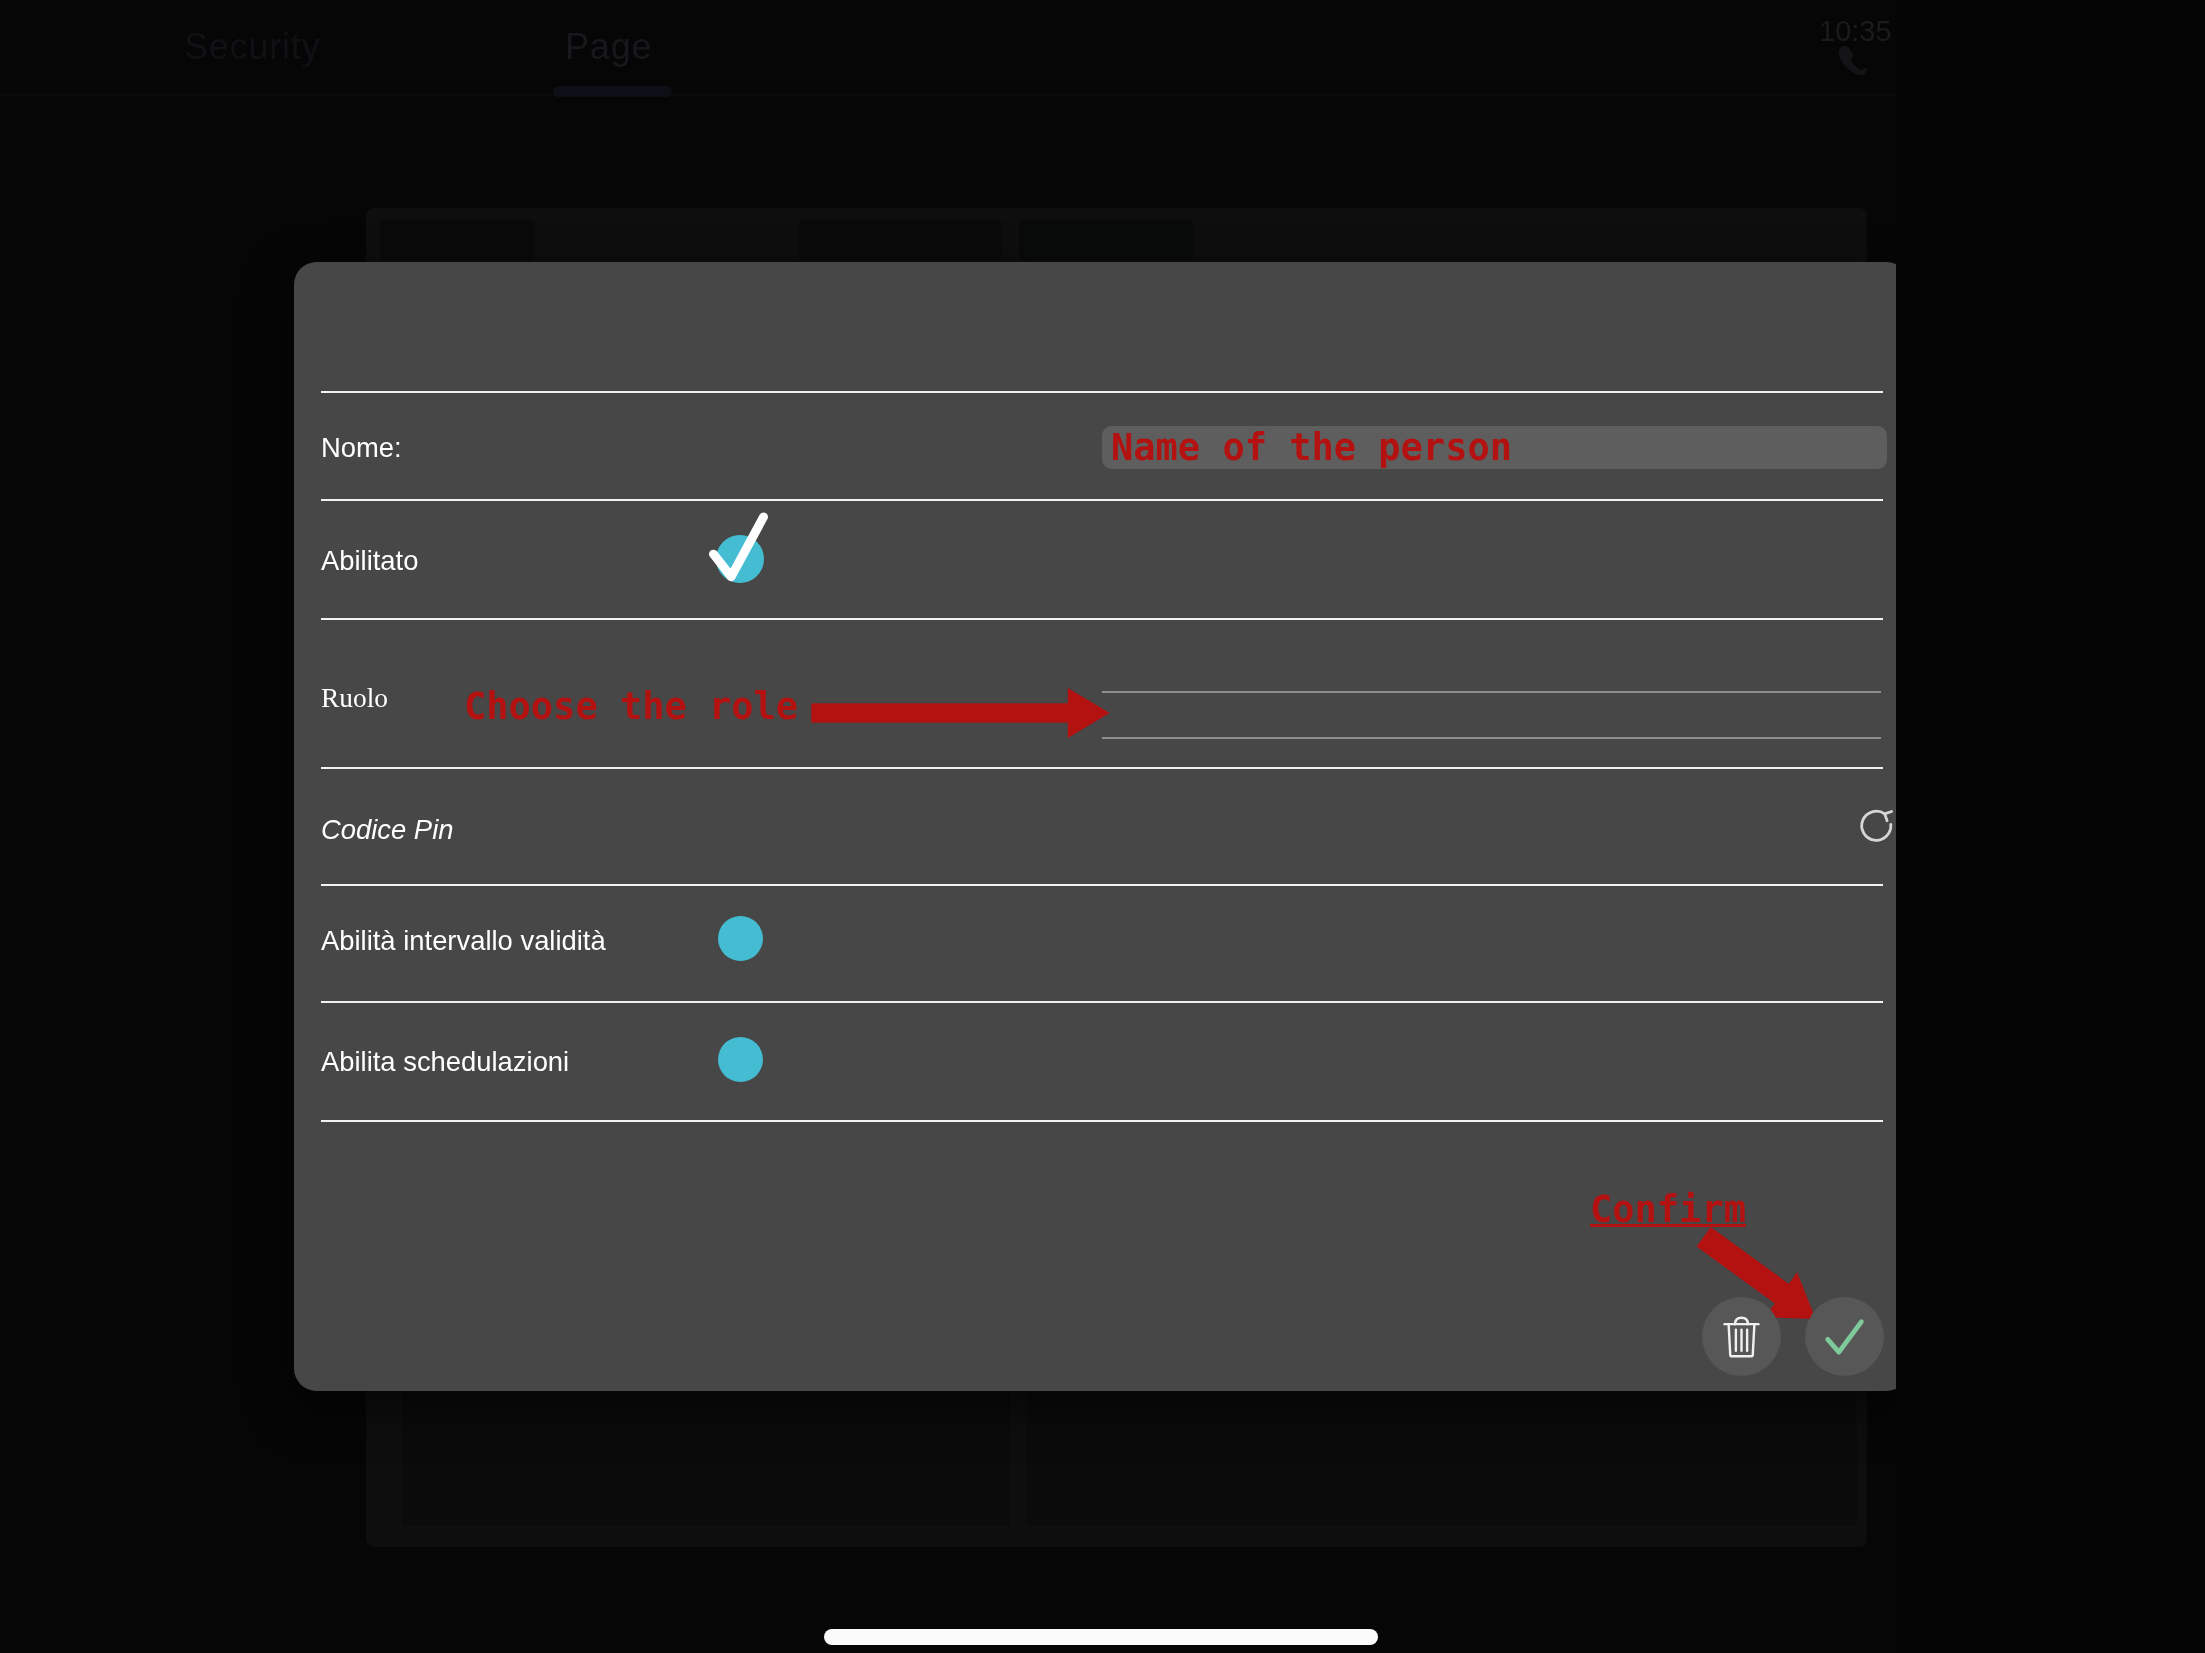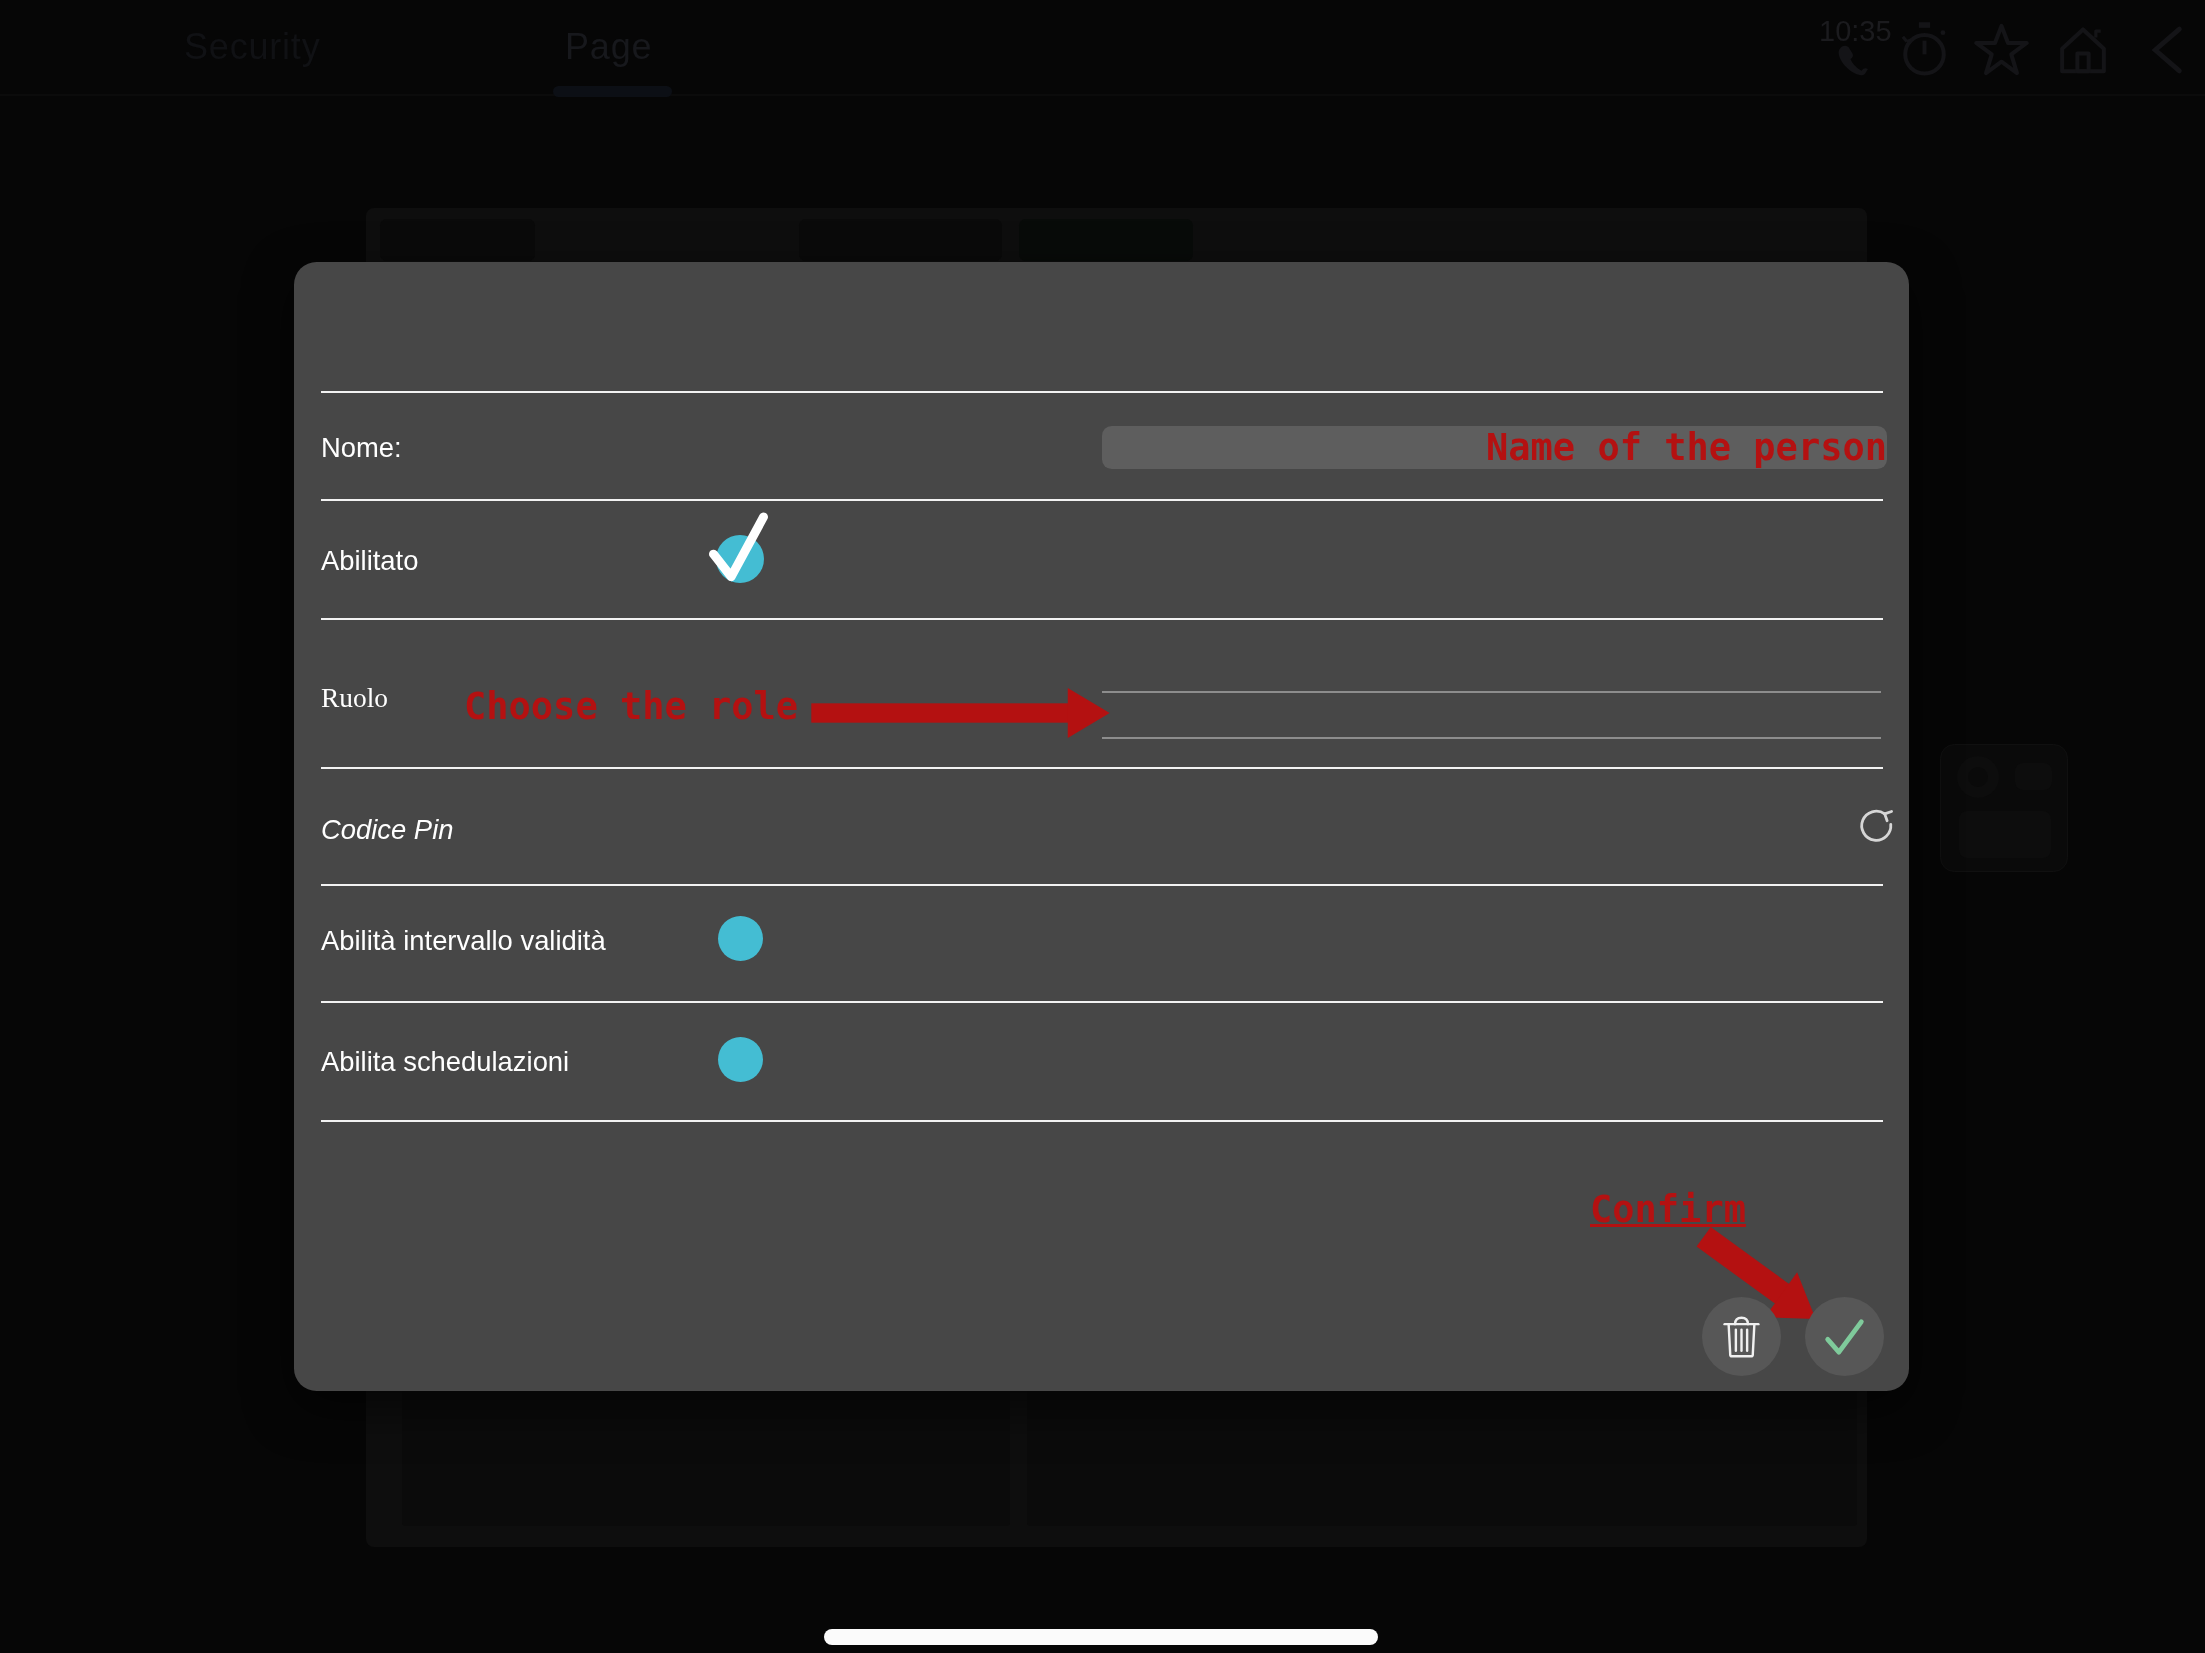--- a/index.html
+++ b/index.html
@@ -1,18 +1,18 @@
 <!DOCTYPE html>
 <html style="font-size:13px"><head>
 <meta charset="utf-8">
 <style>
   * { margin:0; padding:0; box-sizing:border-box; }
   html,body { background:#050505; }
   .screen {
-    position:relative; width:2205px; height:1653px; overflow:hidden;
+    position:relative; width:1896px; height:1653px; overflow:hidden;
     background:#060606; font-family:"Liberation Sans", sans-serif;
   }
 
   
   .nav-tab { position:absolute; top:26px; font-size:36px; letter-spacing:0.8px; }
   .tab-security { left:184px; color:#101114; }
   .tab-page { left:565px; color:#17181c; }
   .tab-underline { position:absolute; left:553px; top:86px; width:119px; height:11.3px;
     border-radius:5.7px; background:#0c0f15; }
   .nav-hairline { position:absolute; left:0; top:94px; width:2205px; height:2.4px; background:#0b0b0b; }
@@ -42,21 +42,21 @@
   .dialog-title { position:absolute; left:0; top:45px; width:100%; text-align:center;
     color:#ffffff; font-size:30px; }
   .divider { position:absolute; left:27px; width:1562px; height:2.4px; background:#f2f2f2; }
   .row-label { position:absolute; left:27px; color:#ffffff; font-size:27.4px; }
 
   .field { position:absolute; background:#5e5e5e; border-radius:9.7px; }
   .anno { font-family:"DejaVu Sans Mono","Liberation Mono",monospace;
     color:#b41111; font-size:37px; font-weight:bold; white-space:nowrap; }
 
   .name-field { left:808px; top:164px; width:785px; height:43px; line-height:43px;
-    padding-left:28px; overflow:hidden;text-align:right; }
+    padding-left:9px; overflow:hidden; }
   .pin-field { left:808px; top:542px; width:747px; height:44px; line-height:44px;
     padding-left:6.5px; overflow:visible; }
   .pin-dashes { font-family:"DejaVu Sans Mono","Liberation Mono",monospace;
     color:#c4c4c4; font-size:18px; letter-spacing:-1.6px; vertical-align:middle; margin-right:3.2px; }
   .pin-field .anno { vertical-align:middle; }
 
   .check-circle { position:absolute; width:48px; height:48px; border-radius:50%; background:#44bdd3; }
   .toggle-circle { position:absolute; width:45px; height:45px; border-radius:50%; background:#44bdd3; }
 
   .picker-line { position:absolute; left:808px; width:779px; height:1.6px; background:rgba(255,255,255,.38); }

